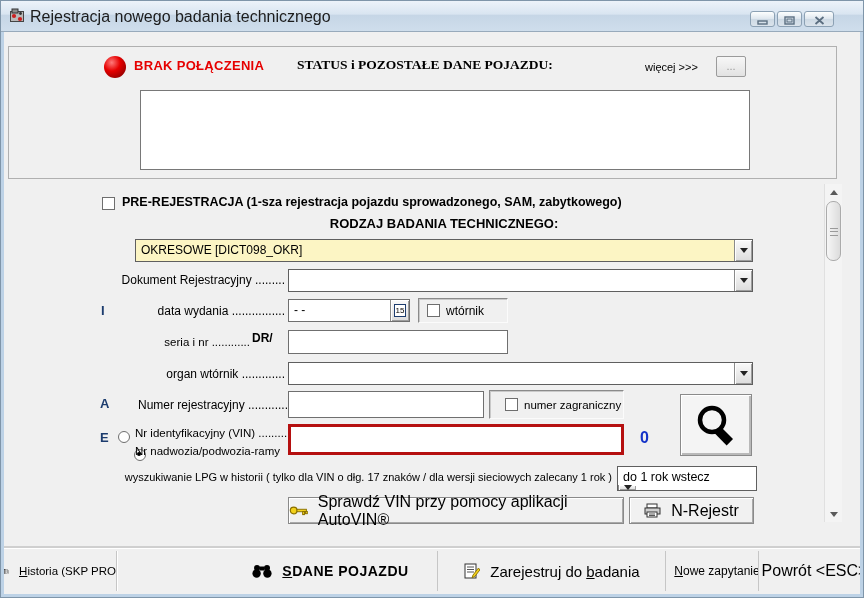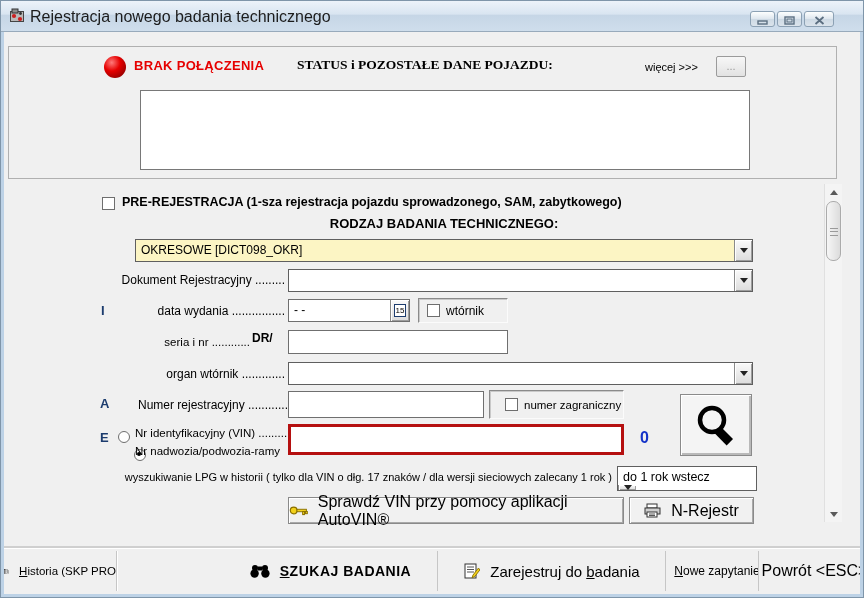--- a/index.html
+++ b/index.html
@@ -249,21 +249,21 @@
 
 
   <div class="abs fbtn big" style="left:224px;width:214px;">
     <svg width="20" height="14" viewBox="0 0 20 14">
       <circle cx="5" cy="4" r="3" fill="#000"></circle>
         <circle cx="15" cy="4" r="3" fill="#000"></circle>
       <rect x="7.5" y="2.5" width="5" height="4" fill="#000"></rect>
       <circle cx="4.6" cy="9.5" r="4.2" fill="#000"></circle>
         <circle cx="15.4" cy="9.5" r="4.2" fill="#000"></circle>
     </svg>
-    <span><span class="ul">S</span><span>ZUKAJ BADANIA</span></span>
+    <span><span class="ul">S</span><span>DANE POJAZDU</span></span>
   </div>
 
   <div class="abs fbtn" style="left:438px;width:228px;font-size:15px;">
     <svg width="17" height="16" viewBox="0 0 17 16">
       <rect x="2" y="1" width="11" height="14" fill="#fff" stroke="#333" stroke-width="1"></rect>
       <line x1="4" y1="4" x2="11" y2="4" stroke="#555"></line>
         <line x1="4" y1="6.5" x2="11" y2="6.5" stroke="#555"></line>
         <line x1="4" y1="9" x2="11" y2="9" stroke="#555"></line>
       <path d="M15.5 5 L10 12 L9 14.8 L11.8 13.5 L16.8 7 Z" fill="#f2d11b" stroke="#8a7000" stroke-width="0.9"></path>
     </svg>

